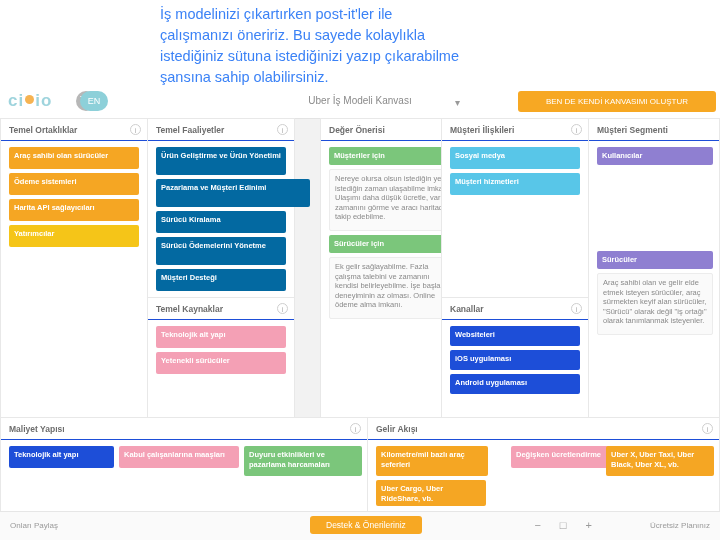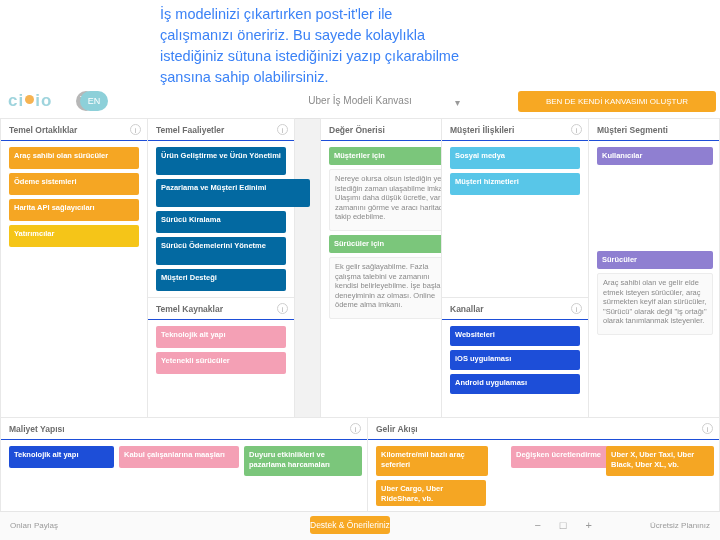--- a/index.html
+++ b/index.html
@@ -188,21 +188,21 @@
     border-top: 1px solid #e6e6e6;
   }
   .bb-left {
     position: absolute;
     left: 10px; top: 9px;
     font-size: 8px; color: #9a9a9a;
   }
   .bb-btn {
     position: absolute;
     left: 310px; top: 4px;
-    padding: 4px 0;
+    padding: 4px 16px;
     background: #f7a823;
     color: #ffffff;
     font-size: 8.5px;
     border-radius: 3px;
   }
   .bb-icons {
     position: absolute;
     right: 120px; top: 7px;
     font-size: 11px;
     color: #9a9a9a;

